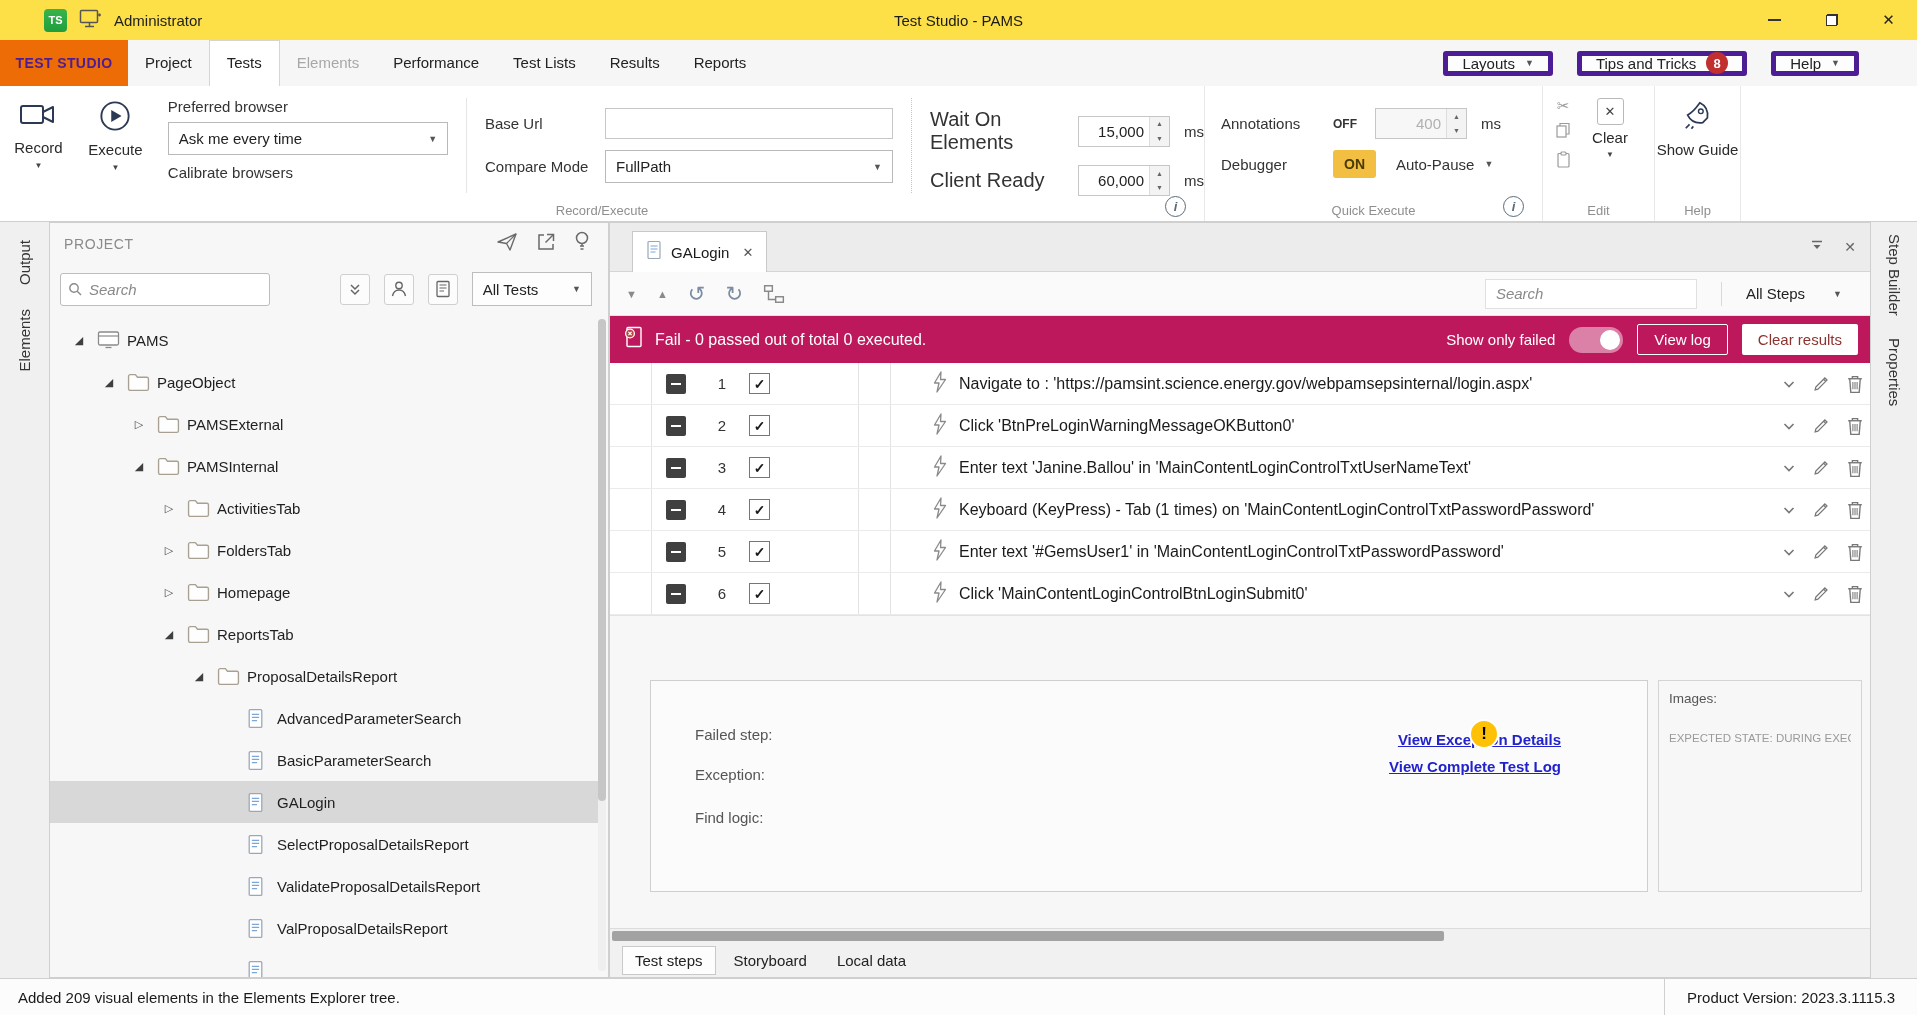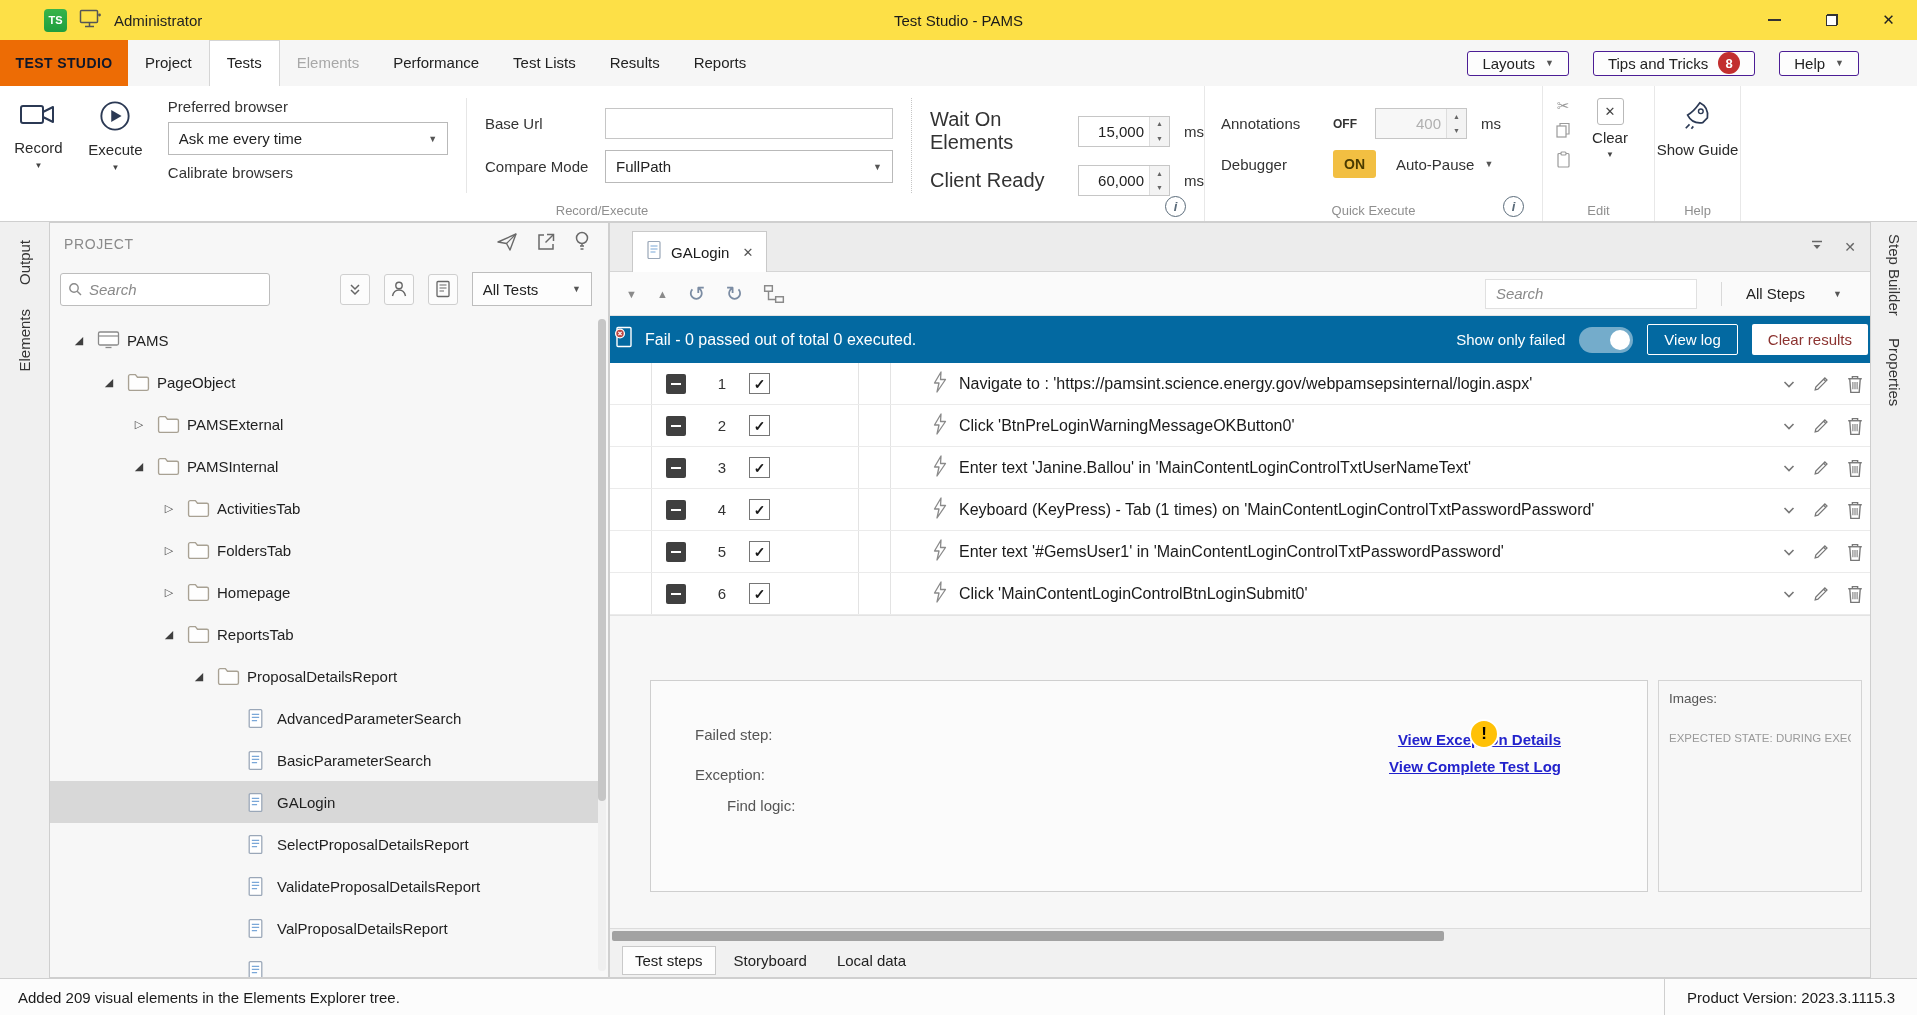--- a/index.html
+++ b/index.html
@@ -16,26 +16,26 @@
   .tb-controls { position:absolute; right:0; top:0; height:40px; display:flex; }
   .win-btn { width:57px; height:40px; display:flex; align-items:center; justify-content:center; }
   .min-glyph { width:13px; height:2px; background:#333; display:block; }
   .restore-glyph { position:relative; width:12px; height:12px; display:block; }
   .restore-glyph::before { content:""; position:absolute; right:0; top:0; width:9px; height:9px; border:1.4px solid #333; }
   .restore-glyph::after { content:""; position:absolute; left:0; bottom:0; width:9px; height:9px; border:1.4px solid #333; background:#fff; }
   .close-glyph { font-size:15px; color:#222; }
 
   
   .menubar { position:absolute; top:40px; left:0; right:0; height:46px; background:#f6f6f6; display:flex; align-items:stretch; }
-  .app-btn { width:128px; background:#ED6C05; color:#0f172a; font-size:14px; font-weight:bold; letter-spacing:.4px; display:flex; align-items:center; justify-content:center; }
+  .app-btn { width:128px; background:#ED6C05; color:#4c1d95; font-size:14px; font-weight:bold; letter-spacing:.4px; display:flex; align-items:center; justify-content:center; }
   .menu-tab { padding:0 17px; line-height:46px; font-size:15px; color:#222; }
   .menu-tab.tab-active { background:#fff; border:1px solid #d5d5d5; border-bottom:none; line-height:44px; }
   .menu-tab.tab-disabled { color:#a8a8a8; }
   .mb-right { margin-left:auto; display:flex; align-items:center; gap:24px; margin-right:58px; }
-  .mb-btn { border:1px solid #4c1d95; border-radius:3px; background:#fdfdfd; height:25px; display:flex; align-items:center; gap:10px; padding:0 14px; font-size:15px; color:#222; }
+  .mb-btn { border:5px solid #4c1d95; border-radius:3px; background:#fdfdfd; height:25px; display:flex; align-items:center; gap:10px; padding:0 14px; font-size:15px; color:#222; }
   .dd { font-size:9px; color:#555; }
   .badge { width:22px; height:22px; border-radius:50%; background:#C22F2F; color:#fff; font-size:13px; font-weight:bold; display:flex; align-items:center; justify-content:center; }
 
   
   .ribbon { position:absolute; top:86px; left:0; right:0; height:136px; background:#fff; border-bottom:1px solid #cfcfcf; display:flex; }
   .rgroup { position:relative; border-right:1px solid #e8e8e8; display:flex; align-items:flex-start; }
   .rgroup-label { position:absolute; bottom:3px; left:0; right:0; text-align:center; font-size:13px; color:#8f8f8f; }
   .g-recordexec { width:1205px; }
   .g-quick { width:338px; }
   .g-edit { width:112px; }
@@ -116,21 +116,21 @@
   .doc-tab { height:41px; margin-left:22px; background:#fff; border:1px solid #c9c9c9; border-bottom:none; display:flex; align-items:center; gap:9px; padding:0 13px; position:relative; top:1px; }
   .doc-tab-label { font-size:15px; color:#1a1a1a; }
   .tab-close { font-size:13px; color:#555; margin-left:4px; }
   .tabbar-right { margin-left:auto; align-self:center; display:flex; align-items:center; gap:20px; margin-right:14px; color:#666; font-size:14px; }
   .steps-toolbar { height:44px; background:#fafafa; border-bottom:1px solid #e3e3e3; display:flex; align-items:center; padding:0 16px; gap:20px; flex:0 0 44px; }
   .tbi { font-size:11px; color:#8a8a8a; display:flex; align-items:center; }
   .tbi.undo { font-size:21px; color:#7b8ca3; }
   .steps-search { margin-left:auto; width:212px; height:30px; border:1px solid #e0e0e0; background:#fff; padding:0 10px; font-size:15px; font-family:"Liberation Sans",sans-serif; }
   .tb-sep { width:1px; height:24px; background:#d9d9d9; margin:0 4px; }
   .all-steps { display:flex; align-items:center; gap:28px; font-size:15px; color:#222; margin-right:12px; }
-  .fail-banner { height:47px; background:#0369a1; color:#fff; display:flex; align-items:center; gap:11px; padding:0 2px; flex:0 0 47px; }
+  .fail-banner { height:47px; background:#be185d; color:#fff; display:flex; align-items:center; gap:11px; padding:0 12px; flex:0 0 47px; }
   .fail-msg { font-size:16px; }
   .banner-right { margin-left:auto; display:flex; align-items:center; gap:14px; }
   .sof-label { font-size:15px; }
   .toggle { width:54px; height:26px; border-radius:13px; background:rgba(255,255,255,.45); position:relative; display:inline-block; }
   .toggle::after { content:""; position:absolute; right:3px; top:3px; width:20px; height:20px; border-radius:50%; background:#fff; }
   .viewlog-btn { border:1.5px solid #fff; background:transparent; color:#fff; font-size:15px; padding:6px 16px; border-radius:2px; font-family:"Liberation Sans",sans-serif; }
   .clearresults-btn { border:none; background:#fff; color:#8c3330; font-size:15px; padding:7px 16px; border-radius:2px; font-family:"Liberation Sans",sans-serif; }
   .steps { flex:0 0 252px; }
   .step-row { height:42px; display:flex; align-items:center; border-bottom:1px solid #ebebeb; }
   .cell-gutter { width:42px; align-self:stretch; border-right:1px solid #e3e3e3; }
@@ -142,21 +142,21 @@
   .checkbox span { font-size:14px; font-weight:bold; color:#1a1a1a; }
   .cell-spacer { width:33px; align-self:stretch; border-left:1px solid #e3e3e3; border-right:1px solid #e3e3e3; flex:0 0 33px; }
   .cell-content { flex:1; display:flex; align-items:center; gap:11px; padding-left:40px; overflow:hidden; }
   .step-text { font-size:16px; color:#1a1a1a; white-space:nowrap; }
   .cell-actions { width:110px; flex:0 0 110px; display:flex; align-items:center; gap:15px; justify-content:flex-end; padding-right:6px; }
   .row-icon { display:flex; align-items:center; }
 
   .lower { flex:1; position:relative; background:#f7f7f7; border-top:1px solid #e3e3e3; }
   .detail-box { position:absolute; left:40px; top:64px; width:998px; height:212px; border:1px solid #cfcfcf; background:#fbfbfb; }
   .dlabel { position:absolute; left:44px; font-size:15px; color:#555; }
-  .dl1 { top:45px; } .dl2 { top:85px; } .dl3 { top:116px;margin-left:32px; }
+  .dl1 { top:45px; } .dl2 { top:85px; } .dl3 { top:128px; }
   .dlink { position:absolute; right:86px; font-size:15px; font-weight:bold; color:#2222CC; text-decoration:underline; white-space:nowrap; }
   .l1 { top:50px; } .l2 { top:77px; }
   .warn { position:absolute; top:38px; right:148px; width:30px; height:30px; border-radius:50%; background:#FFC107; border:2px solid #fff; color:#000; font-weight:bold; font-size:17px; display:flex; align-items:center; justify-content:center; z-index:2; }
   .dbuttons { position:absolute; left:0; right:0; bottom:14px; display:flex; justify-content:center; gap:14px; }
   .gray-btn { width:152px; padding:7px 0; background:#dfdfdf; border:1px solid #a0a0a0; border-radius:2px; font-size:15px; color:#2a2a2a; font-family:"Liberation Sans",sans-serif; }
   .images-box { position:absolute; left:1048px; top:64px; width:204px; height:212px; border:1px solid #d4d4d4; padding:10px; overflow:hidden; }
   .images-title { font-size:13.5px; color:#555; }
   .expected-text { margin-top:26px; font-size:11.5px; color:#9a9a9a; white-space:nowrap; overflow:hidden; }
   .hscroll { flex:0 0 15px; background:#f1f1f1; border-top:1px solid #dcdcdc; position:relative; }
   .hthumb { position:absolute; left:2px; top:2px; bottom:2px; width:66%; background:#a2a2a2; border-radius:2px; }

